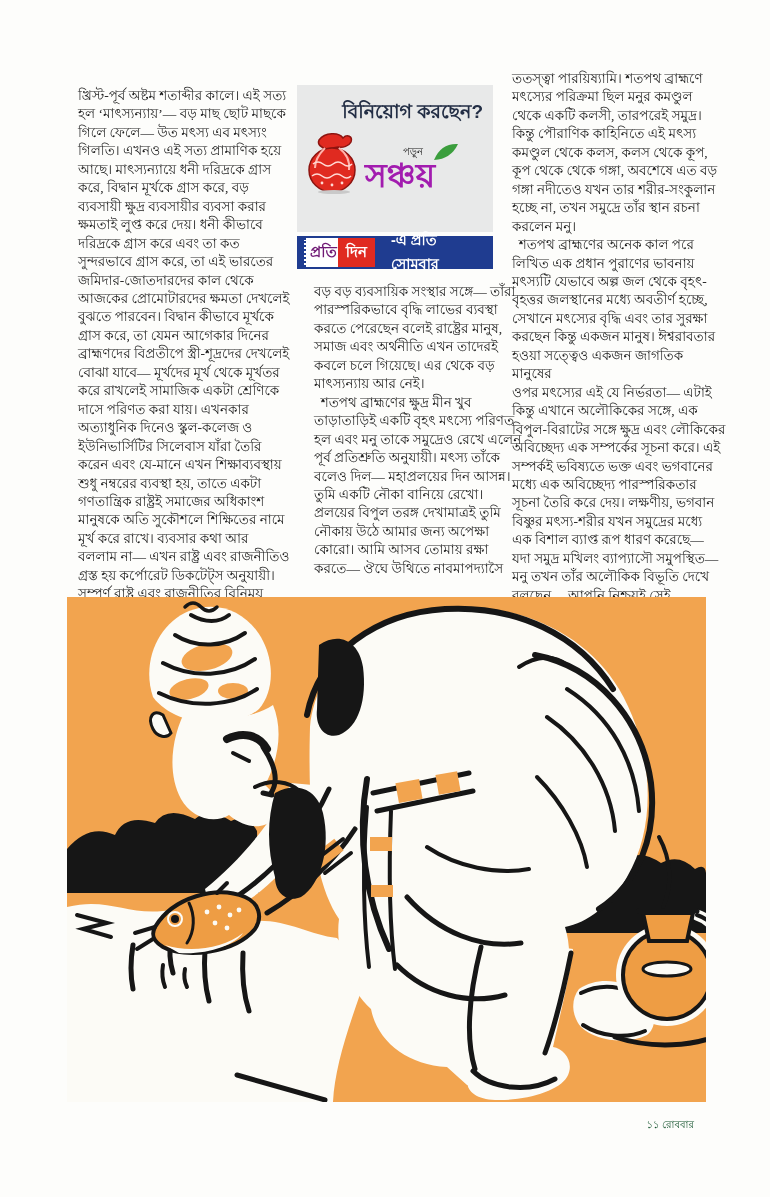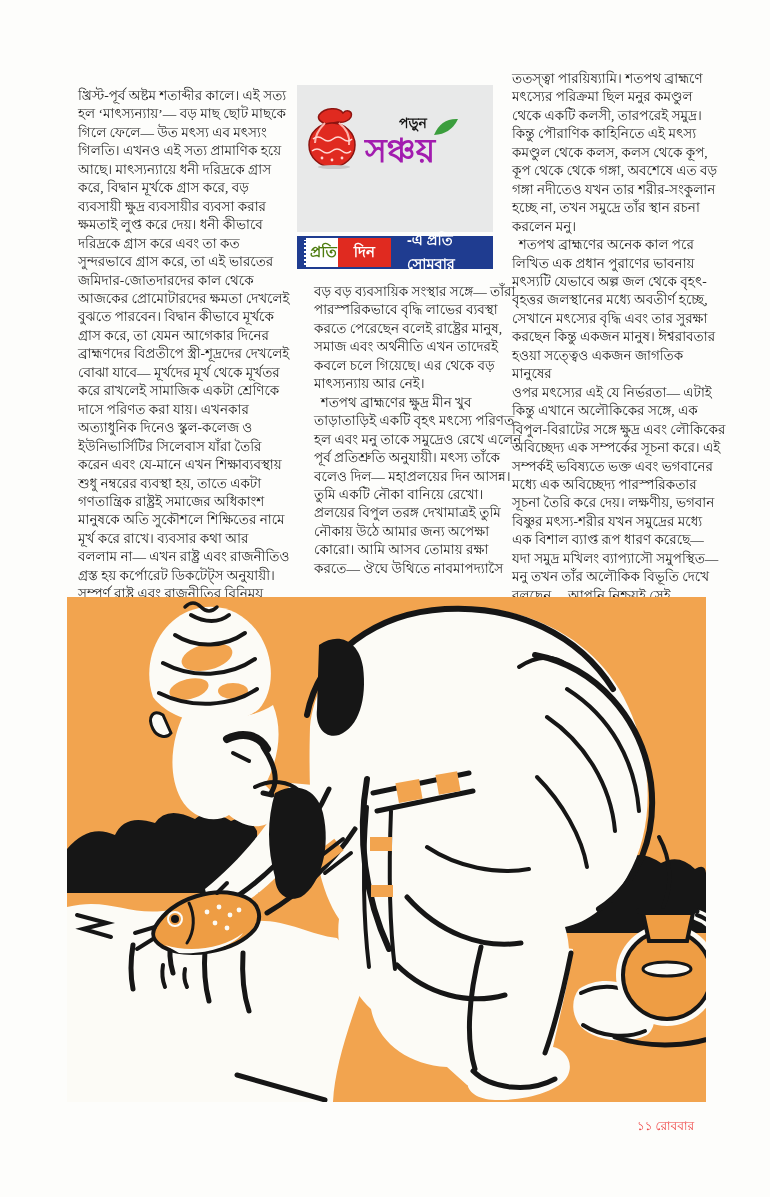--- a/index.html
+++ b/index.html
@@ -17,39 +17,39 @@
   #col3      { left:512px; top:70px;  width:214px; }
 
   
   .ad { position:absolute; left:297px; top:85px; width:196px;
         font-family:"Liberation Sans", sans-serif; }
   .ad-top { background:#E8E9E9; height:147px; box-sizing:border-box; padding:14px 10px 0 8px; }
   .ad-headline { color:#232E45; font-weight:bold; font-size:19px; line-height:25px;
                  text-align:right; letter-spacing:0; }
   .ad-logo-row { display:flex; align-items:flex-end; margin-top:8px; }
   .ad-brand-wrap { text-align:center; margin-left:4px; position:relative; }
-  .ad-read  { font-size:14px; color:#141414; font-weight:bold; margin-bottom:-2px; }
+  .ad-read  { font-size:10px; color:#141414; font-weight:normal; margin-bottom:-2px; }
   .ad-brand { font-size:33px; font-weight:bold; color:#a21caf; line-height:1.05;
               font-family:"Liberation Serif", serif; }
   .ad-leaf { position:relative; top:-26px; left:-2px; }
   .ad-bar { margin-top:4px; background:#1F3C90; height:33px; display:flex;
             align-items:center; padding:0 7px; }
   .ad-bar-brand { background:#ffffff; display:flex; align-items:center;
                   border-left:2px dotted #1F3C90; }
-  .ad-bar-brand .p1 { color:#4d7c0f; font-weight:bold; padding:2px 1px 2px 4px; font-size:15px; }
+  .ad-bar-brand .p1 { color:#701a75; font-weight:bold; padding:2px 1px 2px 4px; font-size:15px; }
   .ad-bar-brand .p2 { color:#ffffff; background:#E02A20; font-weight:bold;
-                      padding:2px 16px; font-size:15px; }
+                      padding:2px 8px; font-size:15px; }
   .ad-bar-rest { color:#ffffff; font-weight:bold; font-size:14.5px; margin-left:16px; }
 
   
   .illustration { position:absolute; left:67px; top:597px; width:639px; height:505px; }
 
   
-  .page-footer { position:absolute; right:76px; top:1117px; font-size:12px;
-                 color:#ef4444; }
+  .page-footer { position:absolute; right:76px; top:1117px; font-size:10px;
+                 color:#14532d; }
 </style>
 </head>
 <body>
 
 <div class="col" id="col1">খ্রিস্ট-পূর্ব অষ্টম শতাব্দীর কালে। এই সত্য
 হল ‘মাৎস্যন্যায়’— বড় মাছ ছোট মাছকে
 গিলে ফেলে— উত মৎস্য এব মৎস্যং
 গিলতি। এখনও এই সত্য প্রামাণিক হয়ে
 আছে। মাৎস্যন্যায়ে ধনী দরিদ্রকে গ্রাস
 করে, বিদ্বান মূর্খকে গ্রাস করে, বড়
@@ -72,20 +72,21 @@
 গণতান্ত্রিক রাষ্ট্রই সমাজের অধিকাংশ
 মানুষকে অতি সুকৌশলে শিক্ষিতের নামে
 মূর্খ করে রাখে। ব্যবসার কথা আর
 বললাম না— এখন রাষ্ট্র এবং রাজনীতিও
 গ্রস্ত হয় কর্পোরেট ডিকটেট্স অনুযায়ী।
 সম্পূর্ণ রাষ্ট্র এবং রাজনীতির বিনিময় এখন</div>
 
 <div class="ad">
   <div class="ad-top">
     <div class="ad-headline">
+      <div>বিনিয়োগ করছেন?</div>
     </div>
     <div class="ad-logo-row">
       <svg width="56" height="62" viewBox="0 0 56 62">
         <path d="M14,8 C20,0 34,0 38,6 C42,2 48,4 46,10 C44,14 38,16 33,15 L22,17 C16,16 12,12 14,8 Z" fill="#E02A20" stroke="#8d1410" stroke-width="1.5"></path>
         <ellipse cx="27" cy="38" rx="23" ry="22" fill="#E02A20" stroke="#8d1410" stroke-width="1.5"></ellipse>
         <path d="M20,16 C14,22 10,28 10,36 M34,16 C42,22 45,30 44,38" stroke="#ffb3ab" stroke-width="2" fill="none"></path>
         <path d="M8,32 q5,-4 10,0 q5,4 10,0 q5,-4 10,0 q5,4 9,0" stroke="#ffd9d4" stroke-width="1.6" fill="none"></path>
         <path d="M7,44 q5,-4 10,0 q5,4 10,0 q5,-4 10,0 q5,4 9,0" stroke="#ffd9d4" stroke-width="1.6" fill="none"></path>
         <circle cx="17" cy="51" r="1.4" fill="#ffd9d4"></circle>
           <circle cx="27" cy="53" r="1.4" fill="#ffd9d4"></circle>

